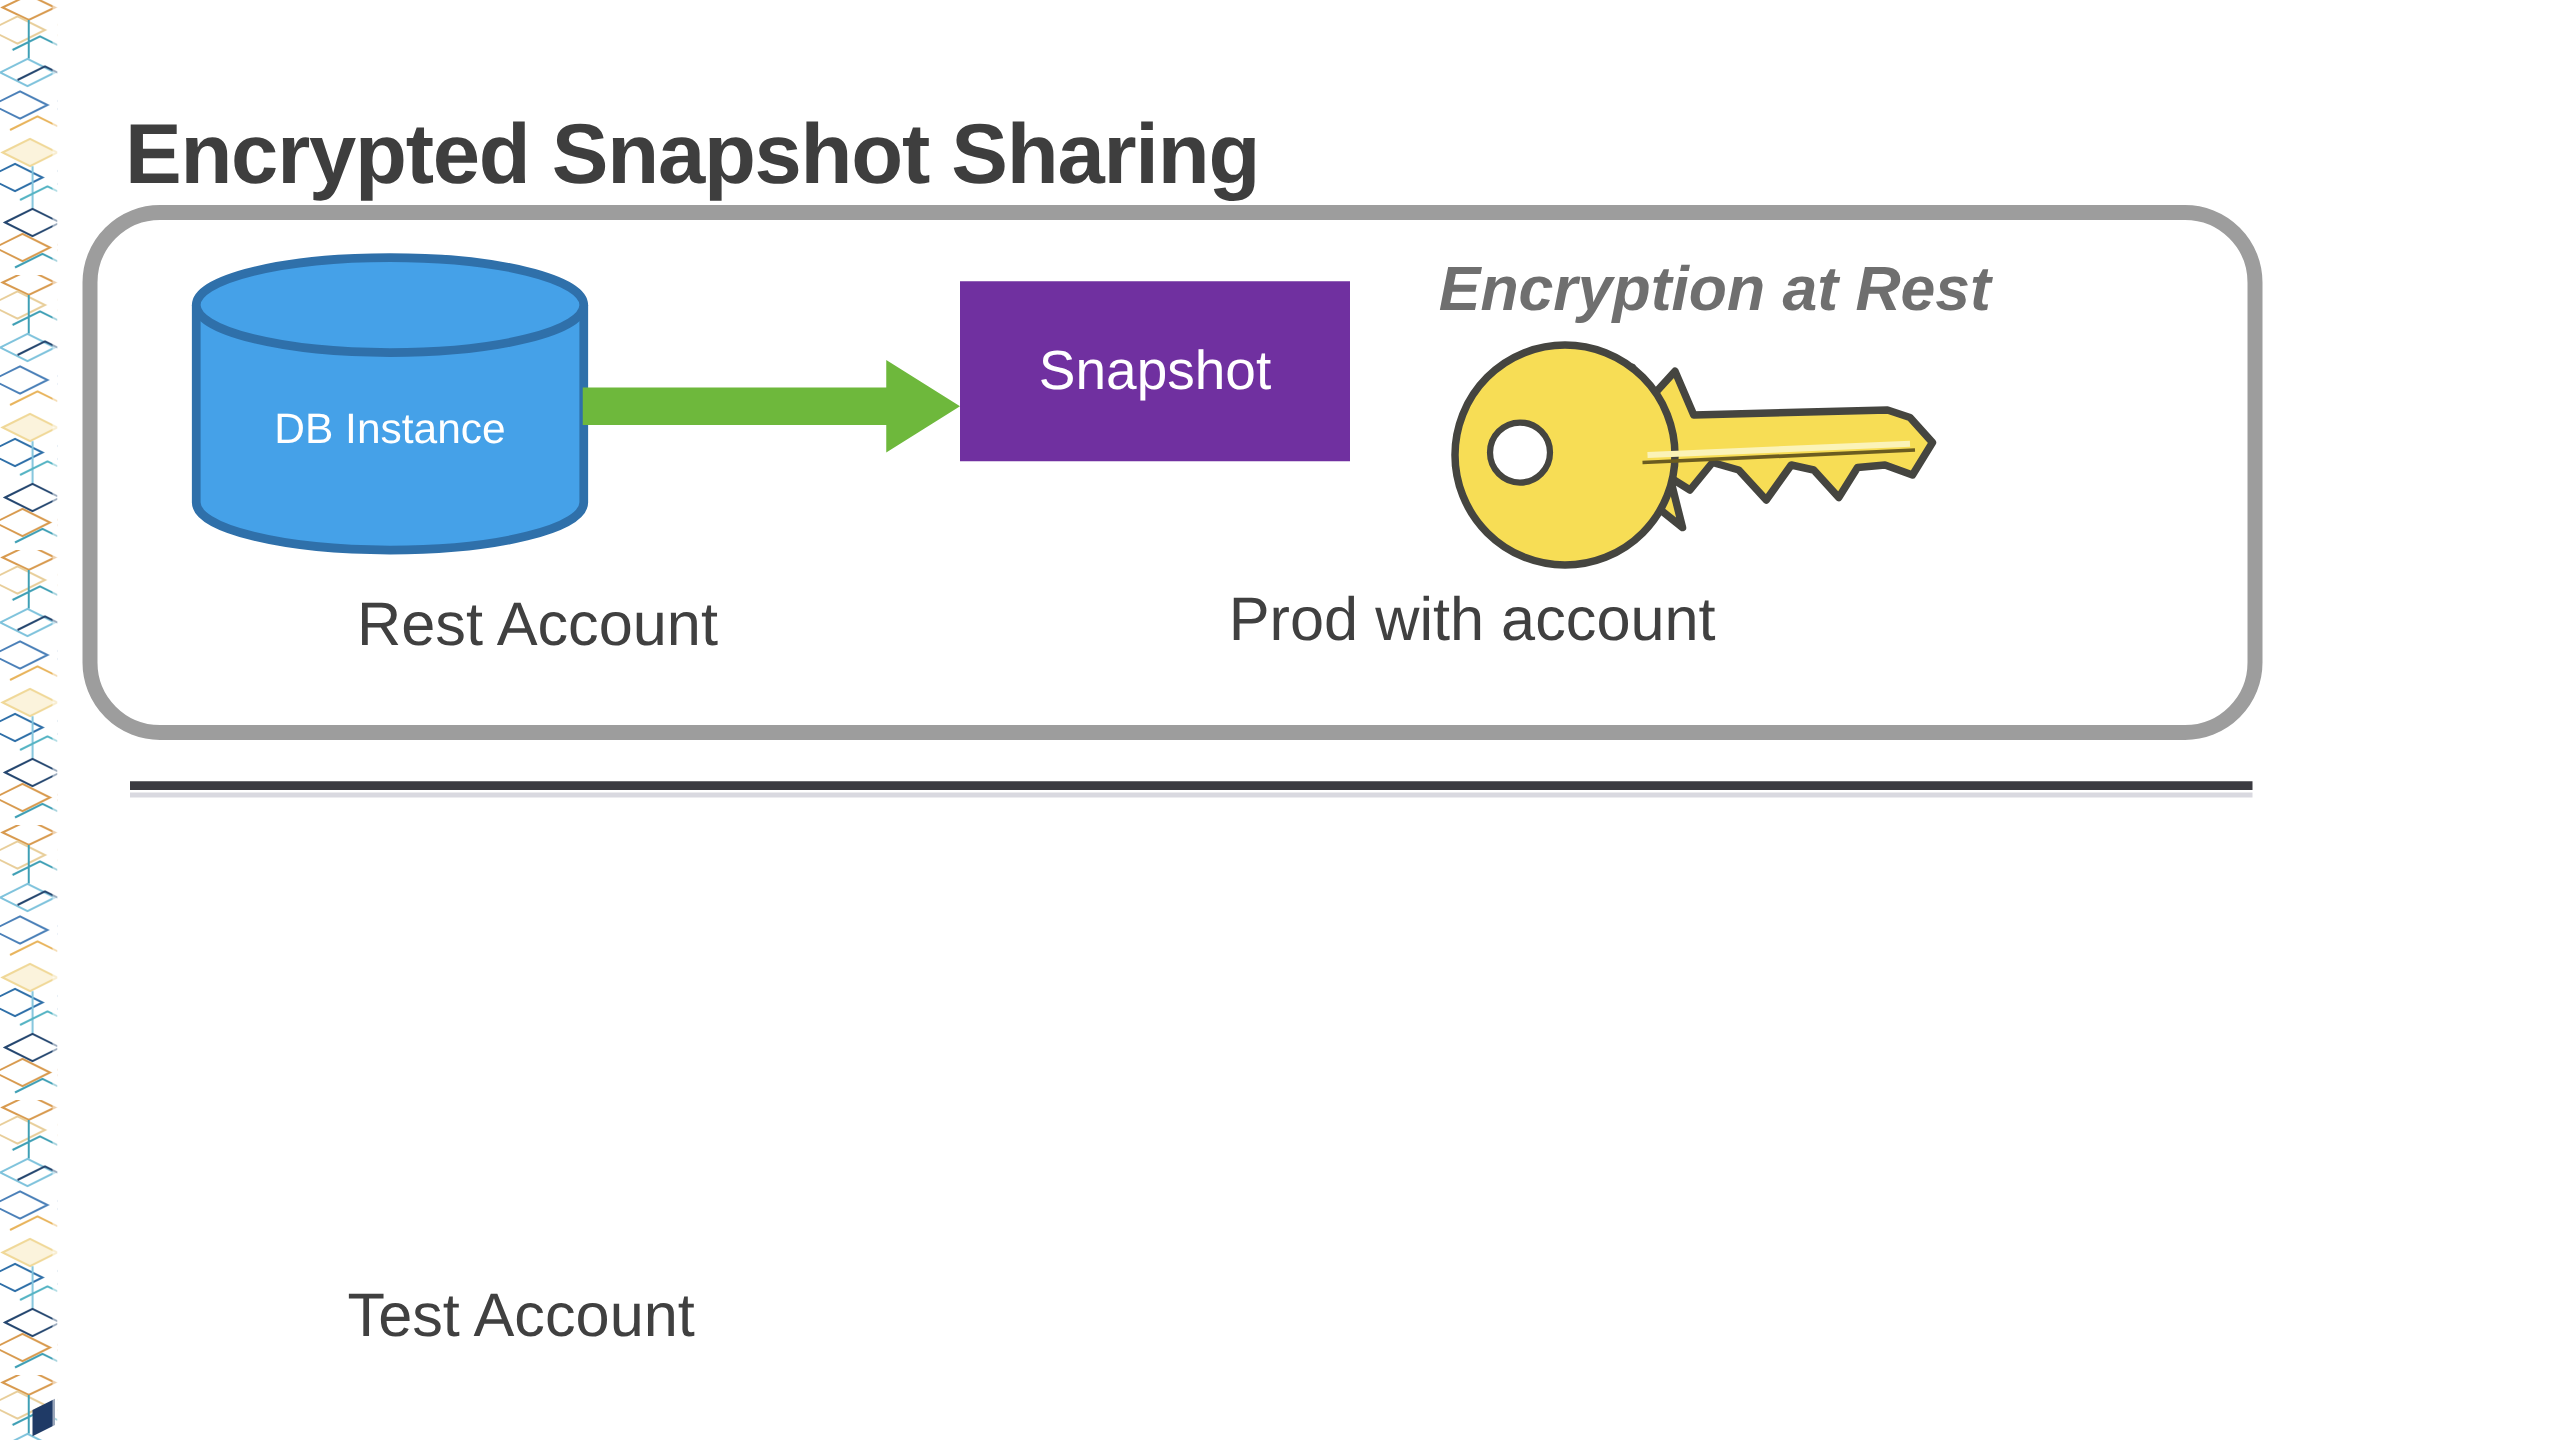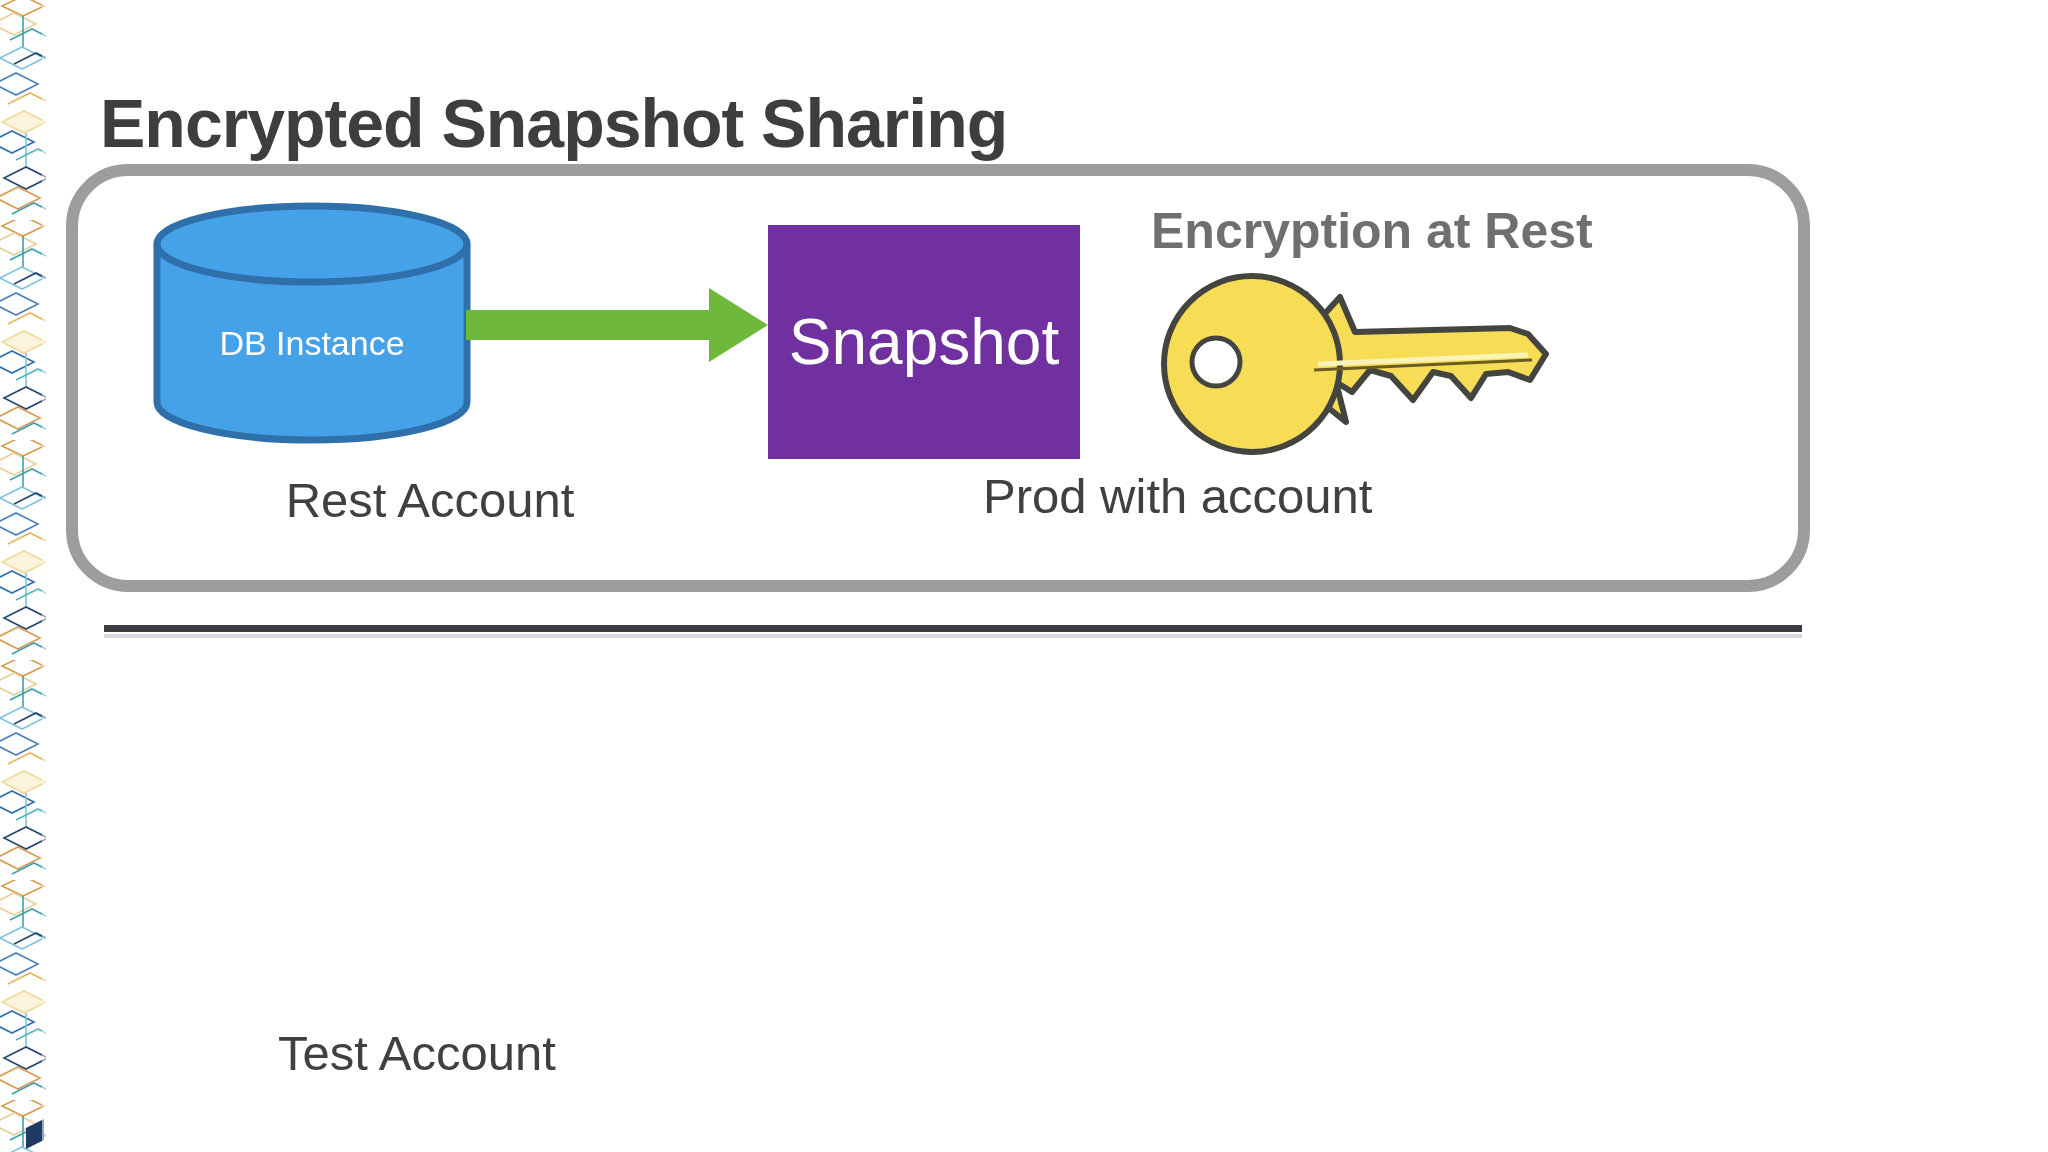--- a/index.html
+++ b/index.html
@@ -26,33 +26,34 @@
     border-radius:62px;background:transparent;
   }
   .prod-container > *{position:absolute;}
   .db-cylinder-svg{left:72px;top:26px;width:324px;height:250px;}
   .db-label{
     left:72px;top:148px;width:324px;text-align:center;
     font-size:34px;line-height:1.12;color:#ffffff;
   }
   .flow-arrow-svg{left:388px;top:108px;width:305px;height:82px;}
   .snapshot-box{
-    left:690px;top:49px;width:312px;height:234px;
+    left:690px;top:49px;width:312px;height:144px;
     background:var(--snapshot-purple,#7030A0);
     display:flex;align-items:center;justify-content:center;
-    font-size:64px;color:#ffffff;
+    font-size:44px;color:#ffffff;
   }
   .prod-account-label{
     left:202px;top:296px;width:300px;text-align:center;
     font-size:49px;color:var(--body-text,#404040);white-space:nowrap;
   }
   .encryption-heading{
     left:1073px;top:26px;
     font-size:50px;font-weight:bold;color:var(--muted-heading-text,#6F6F6F);
     white-space:nowrap;
+    font-style:italic;
   }
   .key-svg{left:1078px;top:94px;width:396px;height:190px;}
   .share-caption{
     left:905px;top:292px;
     font-size:49px;color:var(--body-text,#404040);white-space:nowrap;
   }
   
   .divider-dark{
     position:absolute;left:104px;top:625px;width:1698px;height:7px;
     background:var(--divider-dark,#3B3B41);

